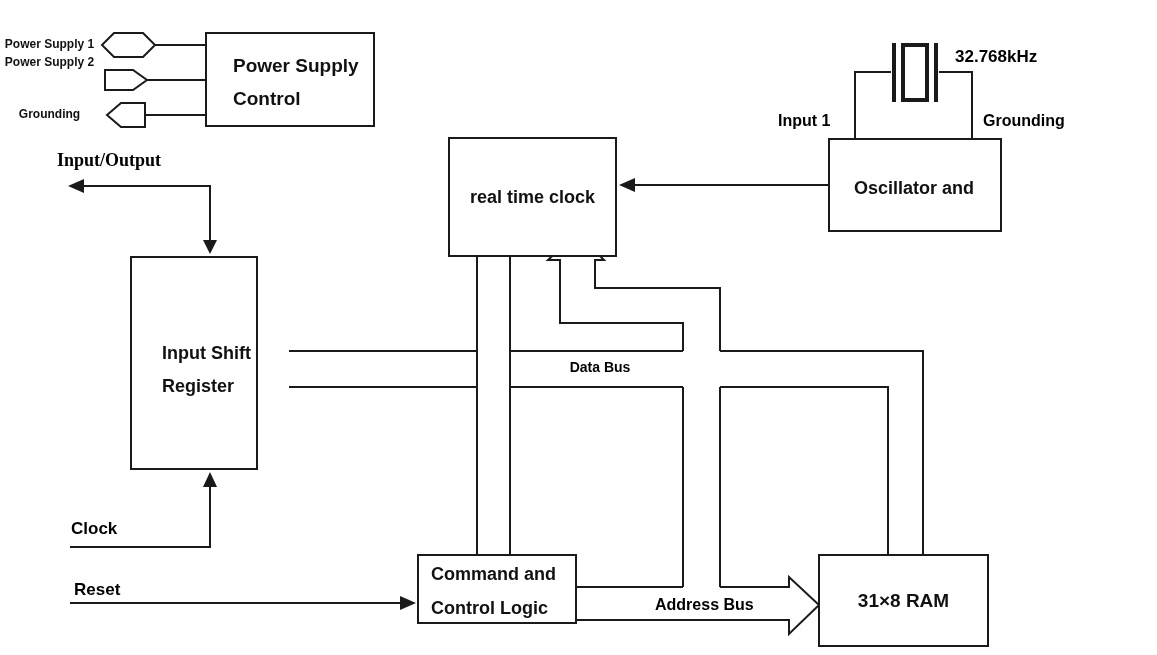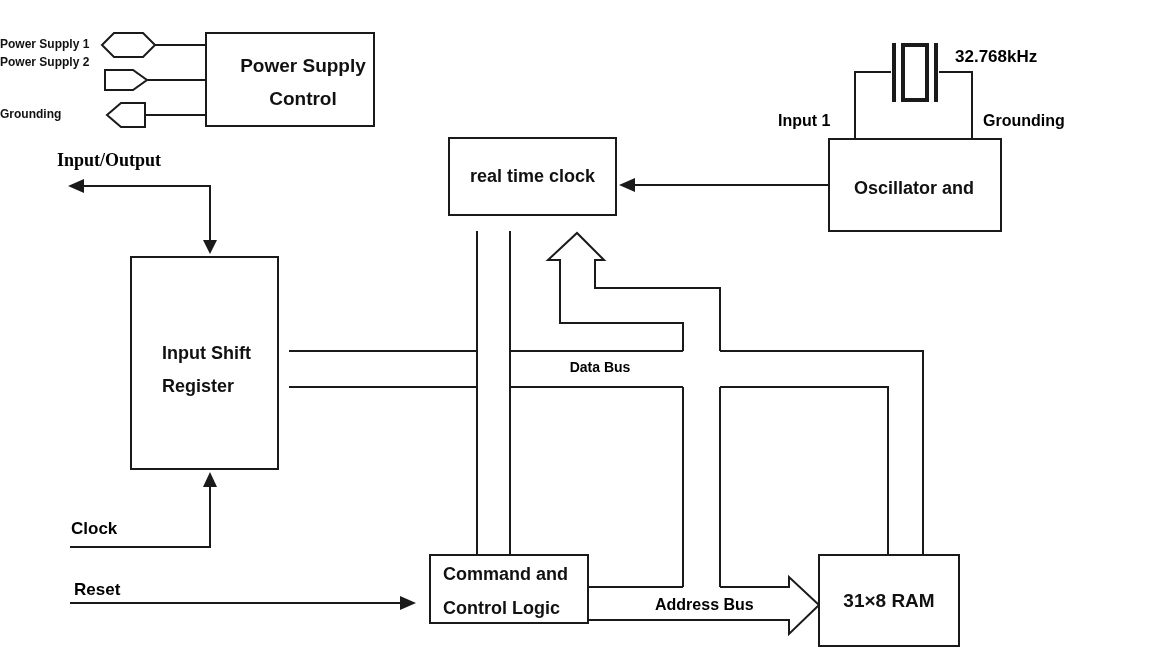--- a/index.html
+++ b/index.html
@@ -12,21 +12,21 @@
     position:absolute;border:2px solid #1a1a1a;background:#ffffff;
     box-sizing:border-box;font-weight:bold;color:#111111;
     display:flex;flex-direction:column;justify-content:center;
   }
   .box .bl{display:block;white-space:nowrap;}
   .lbl{
     position:absolute;font-weight:bold;color:#000000;white-space:nowrap;
     line-height:1.15;
   }
   .pin-lbl{
-    position:absolute;left:0;width:99px;text-align:left;
+    position:absolute;left:0;width:99px;text-align:center;
     font-weight:bold;font-size:12px;color:#111111;white-space:nowrap;
   }
 </style>
 </head>
 <body>
 
 <div id="stage">
 
   <svg width="1157" height="655" viewBox="0 0 1157 655">
     <g stroke="#1a1a1a" stroke-width="2" fill="none">
@@ -96,44 +96,44 @@
         <path d="M 720,387 V 587"></path>
       </g>
 
       <g>
         <path d="M 577,587 H 683"></path>
         <path d="M 720,587 H 789 V 577 L 819,605 L 789,634 V 620 H 577"></path>
       </g>
     </g>
   </svg>
 
-  <div class="box" style="left:205px;top:32px;width:170px;height:95px;padding:4px 0 0 26px;font-size:19px;line-height:33px;text-align:center;">
+  <div class="box" style="left:205px;top:32px;width:170px;height:95px;padding:4px 0 0 26px;font-size:19px;line-height:33px;">
     <span class="bl">Power Supply</span>
     <span class="bl">Control</span>
   </div>
 
-  <div class="box" style="left:448px;top:137px;width:169px;height:79px;align-items:center;font-size:18px;">
+  <div class="box" style="left:448px;top:137px;width:169px;height:120px;align-items:center;font-size:18px;">
     <span class="bl">real time clock</span>
   </div>
 
   <div class="box" style="left:828px;top:138px;width:174px;height:94px;padding:6px 0 0 24px;font-size:18px;line-height:34px;">
     <span class="bl">Oscillator and</span>
   </div>
 
-  <div class="box" style="left:130px;top:256px;width:149px;height:214px;padding:14px 0 0 30px;font-size:18px;line-height:33px;">
+  <div class="box" style="left:130px;top:256px;width:128px;height:214px;padding:14px 0 0 30px;font-size:18px;line-height:33px;">
     <span class="bl">Input Shift</span>
     <span class="bl">Register</span>
   </div>
 
-  <div class="box" style="left:417px;top:554px;width:160px;height:70px;padding:4px 0 0 12px;font-size:18px;line-height:34px;margin-left:12px;">
+  <div class="box" style="left:417px;top:554px;width:160px;height:70px;padding:4px 0 0 12px;font-size:18px;line-height:34px;">
     <span class="bl">Command and</span>
     <span class="bl">Control Logic</span>
   </div>
 
-  <div class="box" style="left:818px;top:554px;width:142px;height:93px;align-items:center;font-size:19px;">
+  <div class="box" style="left:818px;top:554px;width:171px;height:93px;align-items:center;font-size:19px;">
     <span class="bl">31×8 RAM</span>
   </div>
 
   <div class="pin-lbl" style="top:37px;">Power Supply 1</div>
   <div class="pin-lbl" style="top:55px;">Power Supply 2</div>
   <div class="pin-lbl" style="top:107px;">Grounding</div>
 
   <div class="lbl" style="left:57px;top:150px;font-size:18px;font-family:Liberation Serif, serif;">Input/Output</div>
   <div class="lbl" style="left:71px;top:519px;font-size:17px;">Clock</div>
   <div class="lbl" style="left:74px;top:580px;font-size:17px;">Reset</div>

